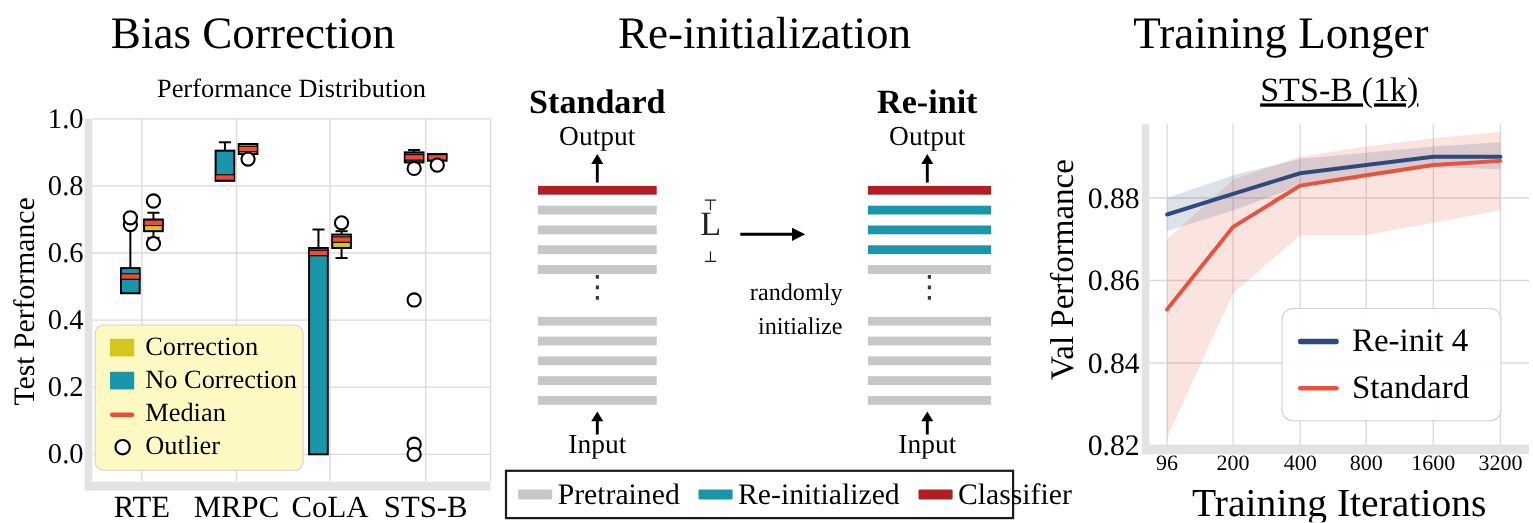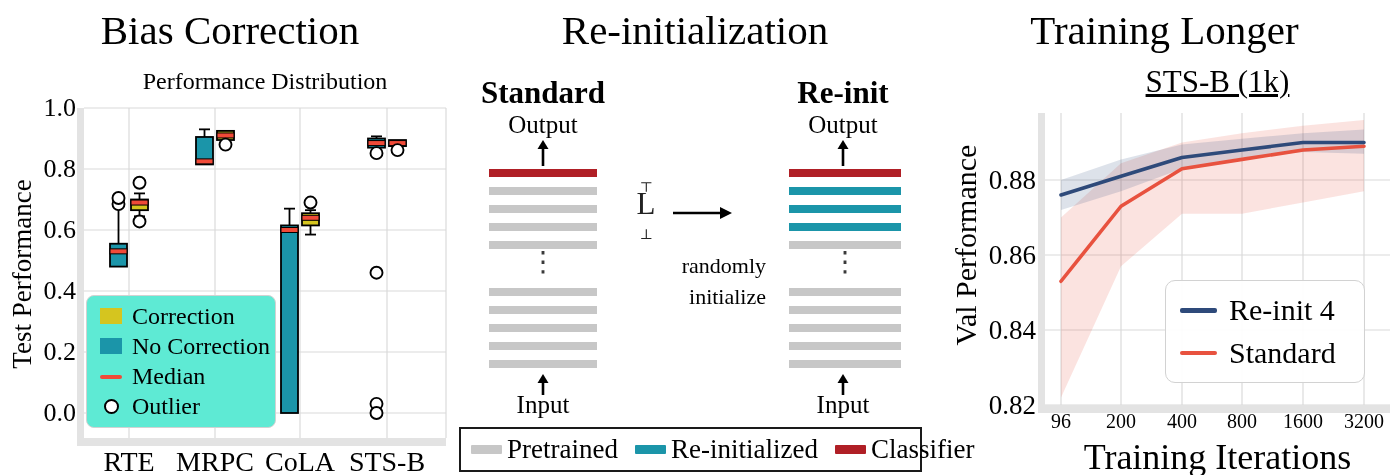--- a/index.html
+++ b/index.html
@@ -15,21 +15,21 @@
   #line-sub{left:1045px;top:64px;width:345px;font-size:31px;text-decoration:underline;}
   .ylabel{position:absolute;text-align:center;transform:rotate(-90deg);white-space:nowrap;}
   #box-ylab{left:-102px;top:258px;width:250px;height:32px;font-size:27px;}
   #line-ylab{left:832px;top:229px;width:266px;height:32px;font-size:30px;}
   #line-xlab{position:absolute;left:1045px;top:436px;width:345px;text-align:center;font-size:36px;}
   .ytick-l{position:absolute;left:28px;width:48px;text-align:right;font-size:26px;}
   .xtick-l{position:absolute;width:92px;text-align:center;font-size:28px;}
   .ytick-r{position:absolute;left:976px;width:60px;text-align:right;font-size:27px;}
   .xtick-r{position:absolute;width:76px;text-align:center;font-size:20px;}
   
-  #box-legend{position:absolute;left:86px;top:295px;width:190px;height:133px;background:#5eead4;
+  #box-legend{position:absolute;left:86px;top:295px;width:190px;height:133px;background:#fef9c3;
               border:1.5px solid #d2d2d2;border-radius:8px;display:flex;flex-direction:column;
               justify-content:space-around;padding:5px 0 5px 12px;box-sizing:border-box;}
   .lrow{display:flex;align-items:center;}
   .lrow .lab{font-size:24px;margin-left:9px;white-space:nowrap;}
   .mk-wrap{width:24px;display:flex;justify-content:center;}
   .mk-swatch{width:22px;height:16px;display:inline-block;}
   .mk-line{width:22px;height:4px;border-radius:2px;display:inline-block;}
   .mk-circle{width:11px;height:11px;border:2.2px solid #000;border-radius:50%;background:#fff;display:inline-block;}
   
   #line-legend{position:absolute;left:1165px;top:280px;width:200px;height:103px;background:rgba(255,255,255,.92);

